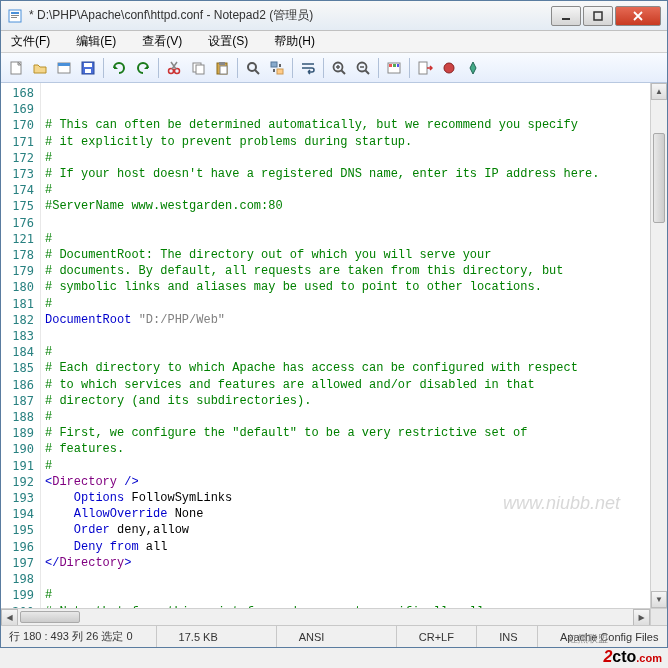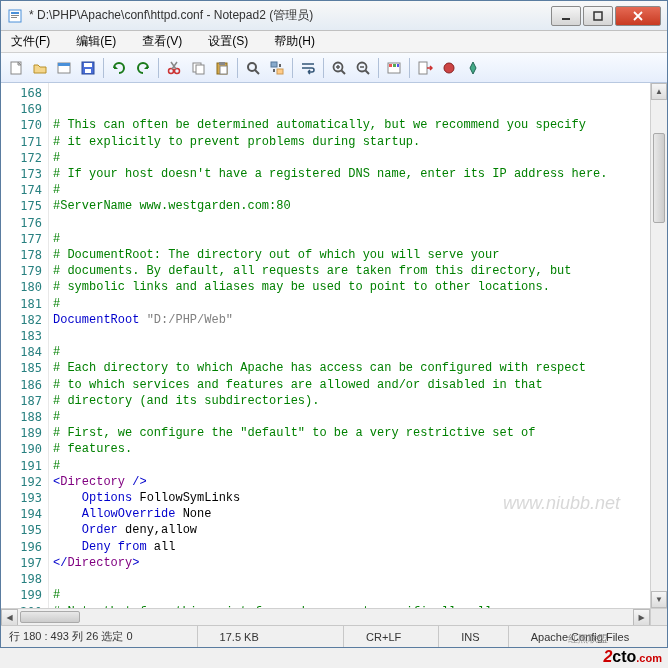--- a/index.html
+++ b/index.html
@@ -9,21 +9,21 @@
 .titlebar .app-icon { width: 16px; height: 16px; margin-right: 6px; }
 .titlebar .title { flex: 1; color: #333; font-size: 12px; }
 .win-btns { display: flex; gap: 0; margin-left: auto; }
 .win-btn { width: 30px; height: 20px; border: 1px solid #8a8a8a; background: linear-gradient(to bottom,#f5f5f5,#d5d5d5); display:flex; align-items:center; justify-content:center; font-size:10px; border-radius:2px; margin-left:2px;}
 .win-btn.close { background: linear-gradient(to bottom,#e56a54,#c83a22); color:#fff; width:46px;}
 .menubar { height: 22px; background: #f4f4f4; display: flex; align-items: center; padding: 0 4px; border-bottom: 1px solid #d0d0d0; gap: 14px; }
 .menu-item { padding: 2px 6px; color: #000; cursor: default; }
 .toolbar { height: 30px; background: linear-gradient(to bottom,#f8fbff,#e6eefc); border-bottom: 1px solid #b8c8e0; display: flex; align-items: center; padding: 0 4px; gap: 2px; }
 .tbtn { width: 22px; height: 22px; display:flex; align-items:center; justify-content:center; border:1px solid transparent; border-radius:2px; }
 .tsep { width:1px; height:20px; background:#b0c0d8; margin:0 2px; }
-.editor-wrap { flex:1; display:flex; overflow:hidden; background:#fff; position:relative;padding-left:8px; }
+.editor-wrap { flex:1; display:flex; overflow:hidden; background:#fff; position:relative; }
 .gutter { width: 40px; background:#fff; border-right:1px solid #e8e8e8; text-align:right; padding:2px 6px 2px 2px; font-family:Consolas,monospace; font-size:12px; line-height:16.2px; color:#288080; user-select:none;}
 .code { flex:1; padding:2px 4px; font-family:Consolas,"Courier New",monospace; font-size:12px; line-height:16.2px; white-space:pre; overflow:hidden; color:#000; position:relative;}
 .c-comment { color:#008000; }
 .c-keyword { color:#0000cc; }
 .c-string { color:#808080; }
 .c-tag { color:#0000cc; }
 .c-tagname { color:#800080; }
 .c-attr { color:#0000cc; }
 .scrollbar-v { width:17px; background:#f0f0f0; border-left:1px solid #d0d0d0; position:relative;}
 .scroll-btn { height:17px; background:linear-gradient(to bottom,#f5f5f5,#ddd); border:1px solid #bbb; display:flex;align-items:center;justify-content:center;font-size:8px;color:#555;}
@@ -207,21 +207,21 @@
     <div class="gutter" id="gutter">
         <div>168</div>
         <div>169</div>
         <div>170</div>
         <div>171</div>
         <div>172</div>
         <div>173</div>
         <div>174</div>
         <div>175</div>
         <div>176</div>
-        <div>177</div>
+        <div>121</div>
         <div>178</div>
         <div>179</div>
         <div>180</div>
         <div>181</div>
         <div>182</div>
         <div>183</div>
         <div>184</div>
         <div>185</div>
         <div>186</div>
         <div>187</div>
@@ -254,20 +254,21 @@
     <div style="flex:1;position:relative">
         <div style="position:absolute;left:2px;top:2px;bottom:2px;width:60px;background:linear-gradient(to bottom,#e8e8e8,#ccc);border:1px solid #aaa;border-radius:2px"></div>
       </div>
     <div class="scroll-btn" style="width:17px">▶</div>
     <div style="width:17px;background:#e8e8e8;border-left:1px solid #ccc"></div>
   </div>
 
   <div class="statusbar">
     <div class="status-cell" style="flex:1.4">行 180 : 493   列 26   选定 0</div>
     <div class="status-cell" style="flex:0.9">17.5 KB</div>
+    <div class="status-cell" style="flex:0.9">ANSI</div>
     <div class="status-cell" style="flex:0.5">CR+LF</div>
     <div class="status-cell" style="flex:0.3">INS</div>
     <div class="status-cell" style="flex:1;border-right:none">Apache Config Files</div>
   </div>
 
 </div>
 
 <div class="footer-sub">红黑联盟</div>
 <div class="footer-logo">
   <span class="two">2</span><span class="cto">cto</span><span class="com">.com</span>

